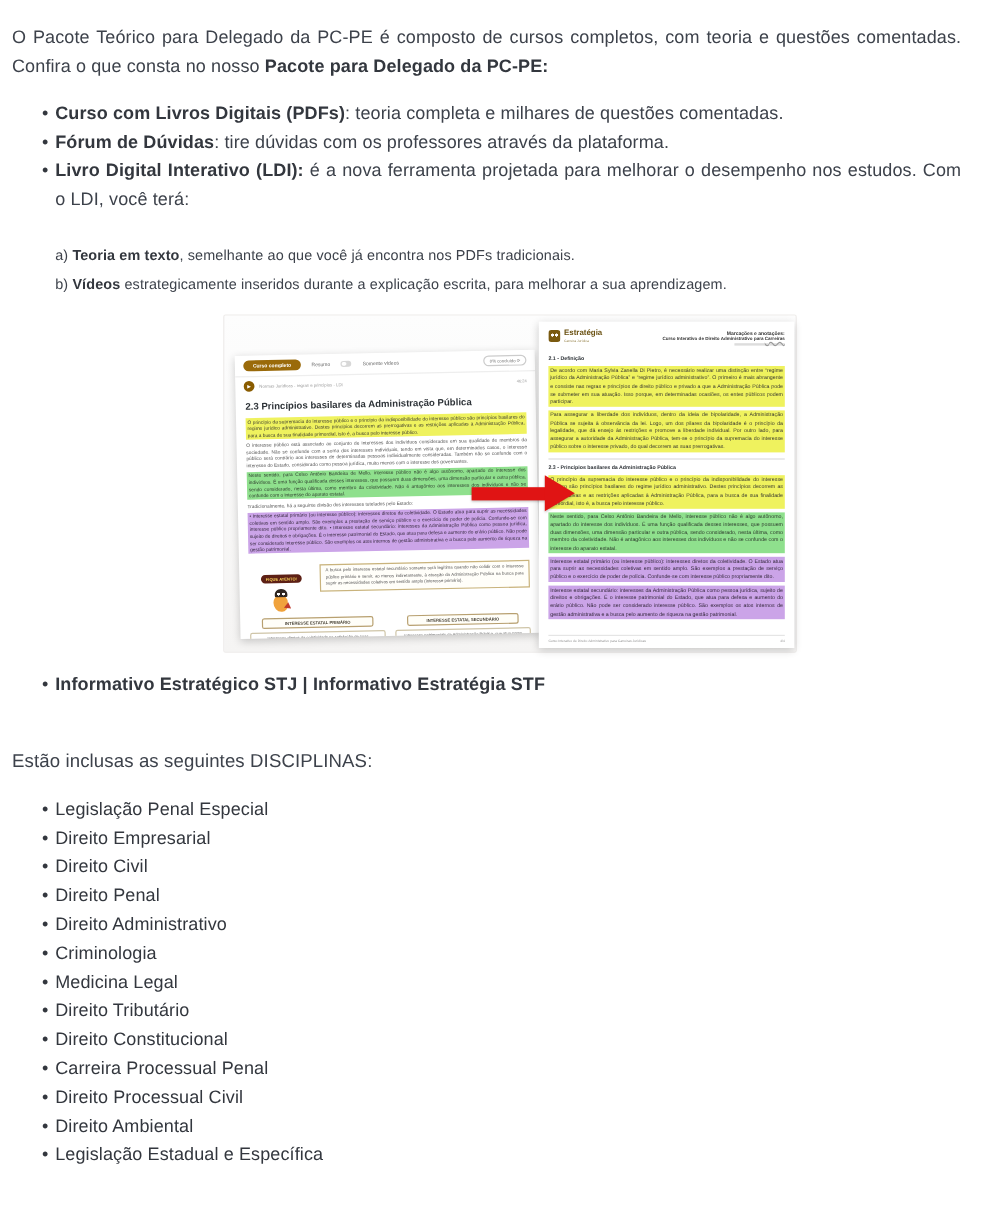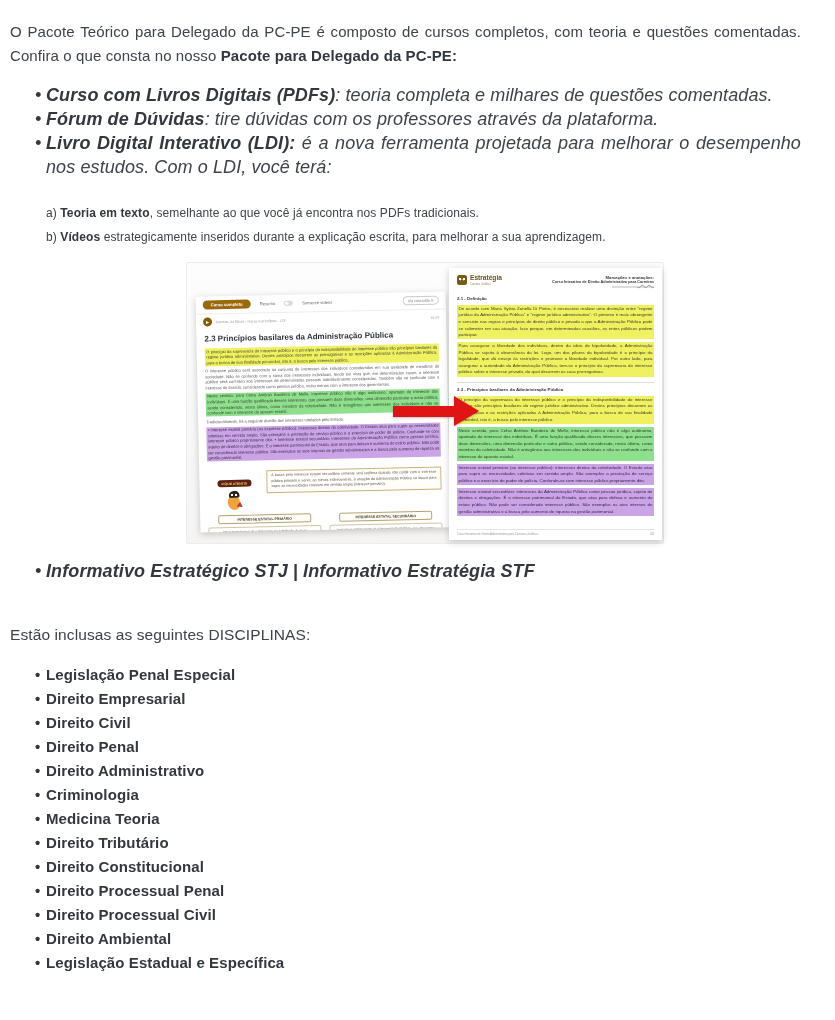--- a/index.html
+++ b/index.html
@@ -3,21 +3,21 @@
 <meta charset="utf-8">
 <style>
   * { margin:0; padding:0; box-sizing:border-box; }
   html,body { width:835px; height:1020px; overflow:hidden; background:#fff;
               font-family:"Liberation Sans", sans-serif; color:#3d424b; }
   .content { padding:20px 34px 0 10px; }
   .bold { font-weight:700; color:#33373e; }
   .intro { font-size:15px; line-height:24px; text-align:justify; letter-spacing:.1px; }
 
   ul.blist { list-style:none; margin:15px 0 0 0; }
-  ul.blist li { position:relative; padding-left:36px; font-size:18px; line-height:24px; text-align:justify; letter-spacing:.1px;font-style:italic; }
+  ul.blist li { position:relative; padding-left:36px; font-size:15px; line-height:24px; text-align:justify; letter-spacing:.1px; }
   ul.blist li::before { content:"\2022"; position:absolute; left:25px; top:0; color:#33373e; }
 
   .subs { margin:22px 0 0 36px; font-size:12px; line-height:24px; letter-spacing:.1px; }
 
   
   .figure { position:relative; width:478px; height:282px; margin:13px 0 0 176px;
             background:linear-gradient(180deg,#fdfdfd,#f5f4f3); border:1px solid #eeecea; border-radius:2px; }
   .page { position:absolute; background:#fff; box-shadow:0 2px 7px rgba(0,0,0,.20); overflow:hidden; }
   .page-left  { left:11px; top:31px; width:250px; height:236px; transform:rotate(-1.2deg); }
   .page-right { left:262px; top:5px; width:213px; height:272px; }
@@ -81,21 +81,21 @@
   .arrow { position:absolute; left:206px; top:133px; width:88px; height:30px; z-index:5;
            filter:drop-shadow(0 1px 1px rgba(0,0,0,.25)); }
   .arrow .shaft { position:absolute; left:0; top:9.5px; width:62px; height:11px; background:#e01414; }
   .arrow .head { position:absolute; left:61px; top:0; width:0; height:0;
                  border-top:15px solid transparent; border-bottom:15px solid transparent; border-left:25px solid #e01414; }
 
   
   .informativo-block { margin-top:36px; }
   .estao { margin-top:40px; font-size:15.5px; line-height:24px; letter-spacing:.1px; }
   ul.disciplines { list-style:none; margin:16px 0 0 0; }
-  ul.disciplines li { position:relative; padding-left:36px; font-size:15px; line-height:24px; font-weight:700; color:#33373e; letter-spacing:.1px; }
+  ul.disciplines li { position:relative; padding-left:36px; font-size:15px; line-height:24px; font-weight:400; color:#33373e; letter-spacing:.1px; }
   ul.disciplines li::before { content:"\2022"; position:absolute; left:25px; top:0; }
 </style>
 </head>
 <body>
 
 <div class="content">
 
   <p class="intro"><span>O Pacote Teórico para Delegado da PC-PE é composto de cursos completos, com teoria e questões comentadas. Confira o que consta no nosso </span><span class="bold">Pacote para Delegado da PC-PE:</span></p>
 
   <ul class="blist">
@@ -208,22 +208,22 @@
   <p class="estao">Estão inclusas as seguintes DISCIPLINAS:</p>
 
   <ul class="disciplines">
 
   <li>Legislação Penal Especial</li>
       <li>Direito Empresarial</li>
       <li>Direito Civil</li>
       <li>Direito Penal</li>
       <li>Direito Administrativo</li>
       <li>Criminologia</li>
-      <li>Medicina Teoria</li>
+      <li>Medicina Legal</li>
       <li>Direito Tributário</li>
       <li>Direito Constitucional</li>
-      <li>Direito Processual Penal</li>
+      <li>Carreira Processual Penal</li>
       <li>Direito Processual Civil</li>
       <li>Direito Ambiental</li>
       <li>Legislação Estadual e Específica</li>
     </ul>
 
 </div>
 
 </body></html>

